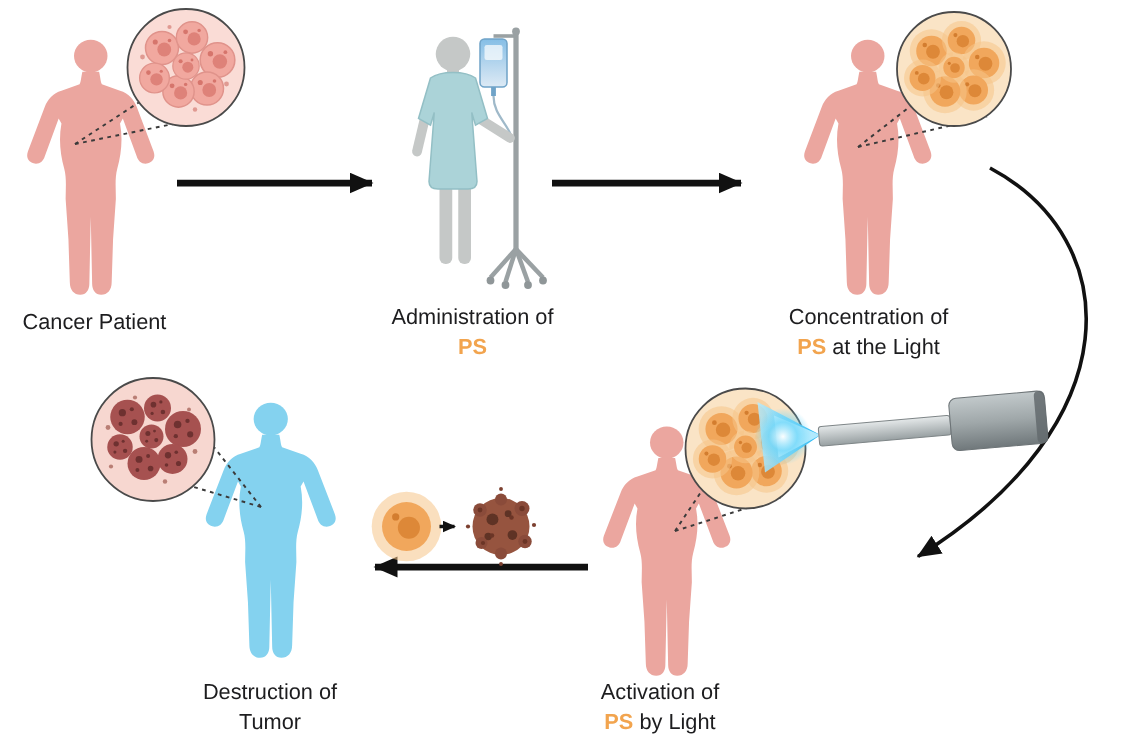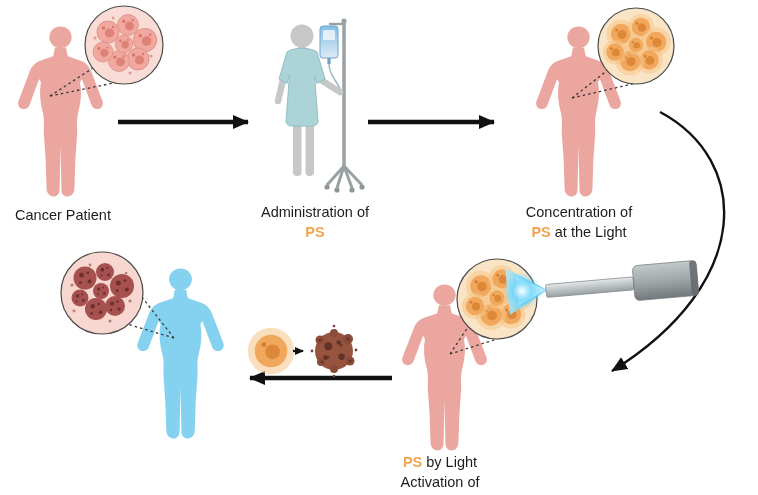--- a/index.html
+++ b/index.html
@@ -244,18 +244,22 @@
   <div>Administration of</div>
   <div><span class="ps">PS</span></div>
 </div>
 
 <div class="label" style="left:503px;top:202px;width:152px">
   <div>Concentration of</div>
   <div><span class="ps">PS</span><span> at the Light</span></div>
 </div>
 
 <div class="label" style="left:372px;top:452px;width:136px">
+  <div>Activation of</div>
   <div><span class="ps">PS</span><span> by Light</span></div>
-  <div>Activation of</div>
-</div>
-
+</div>
+
+<div class="label" style="left:115px;top:452px;width:130px">
+  <div>Destruction of</div>
+  <div>Tumor</div>
+</div>
 
 </div>
 
 </body></html>

